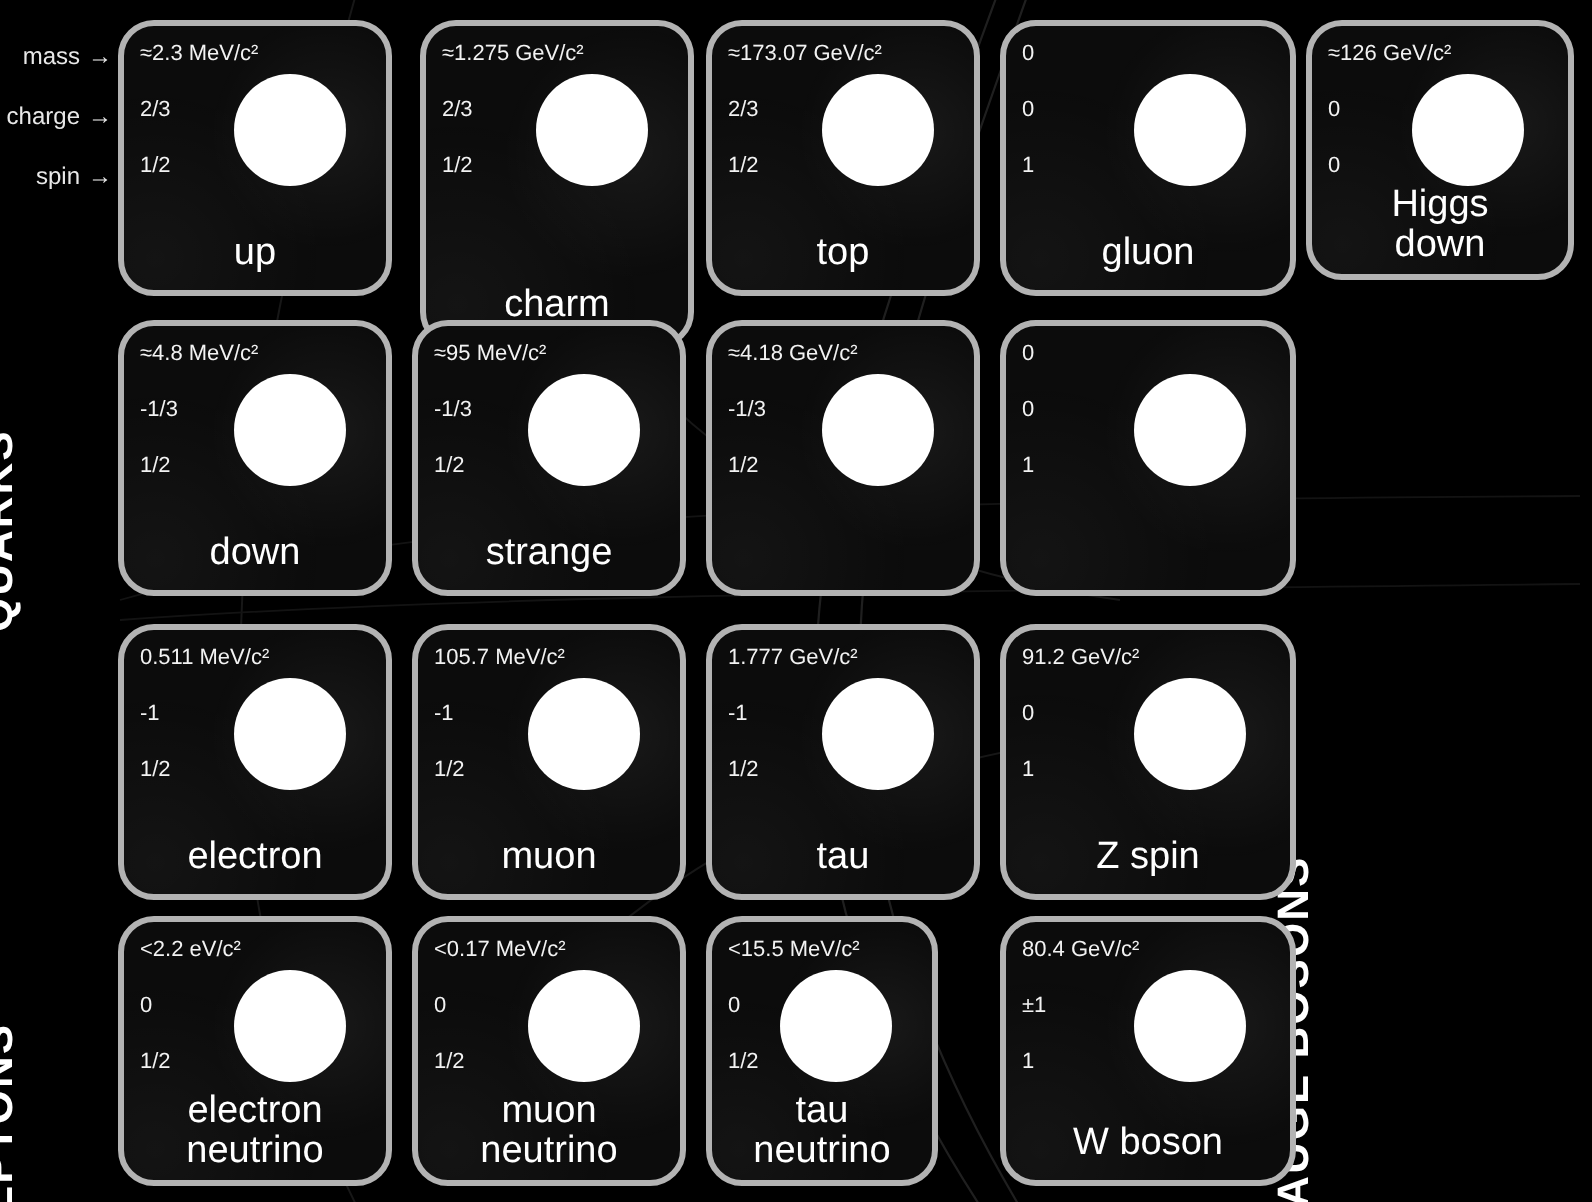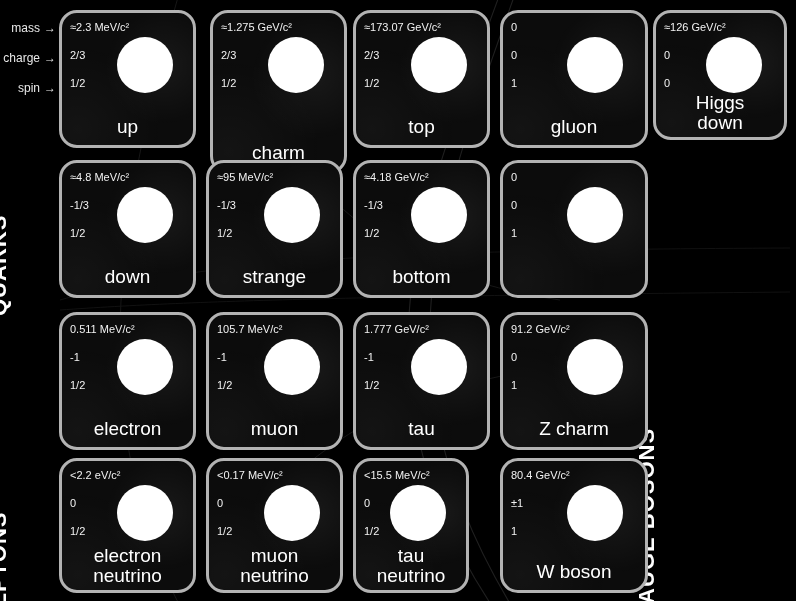--- a/index.html
+++ b/index.html
@@ -216,21 +216,20 @@
         <div class="pname">strange</div>
       </div>
       <div class="card" style="left: 353px; top: 160px; width: 137px; height: 138px;">
         <div class="inner-glow"></div>
         <div class="stats">
           <div class="stat-mass">≈4.18 GeV/c²</div>
           <div class="stat-charge">-1/3</div>
           <div class="stat-spin">1/2</div>
         </div>
         <div class="ball"></div>
-        <div class="pname">bottom</div>
       </div>
       <div class="card" style="left: 500px; top: 160px; width: 148px; height: 138px;">
         <div class="inner-glow"></div>
         <div class="stats">
           <div class="stat-mass">0</div>
           <div class="stat-charge">0</div>
           <div class="stat-spin">1</div>
         </div>
         <div class="ball b-right"></div>
       </div>
@@ -265,21 +264,21 @@
         <div class="pname">tau</div>
       </div>
       <div class="card" style="left: 500px; top: 312px; width: 148px; height: 138px;">
         <div class="inner-glow"></div>
         <div class="stats">
           <div class="stat-mass">91.2 GeV/c²</div>
           <div class="stat-charge">0</div>
           <div class="stat-spin">1</div>
         </div>
         <div class="ball b-right"></div>
-        <div class="pname">Z charm</div>
+        <div class="pname">Z spin</div>
       </div>
       <div class="card two-line" style="left: 59px; top: 458px; width: 137px; height: 135px;">
         <div class="inner-glow"></div>
         <div class="stats">
           <div class="stat-mass">&lt;2.2 eV/c²</div>
           <div class="stat-charge">0</div>
           <div class="stat-spin">1/2</div>
         </div>
         <div class="ball"></div>
         <div class="pname">electron

